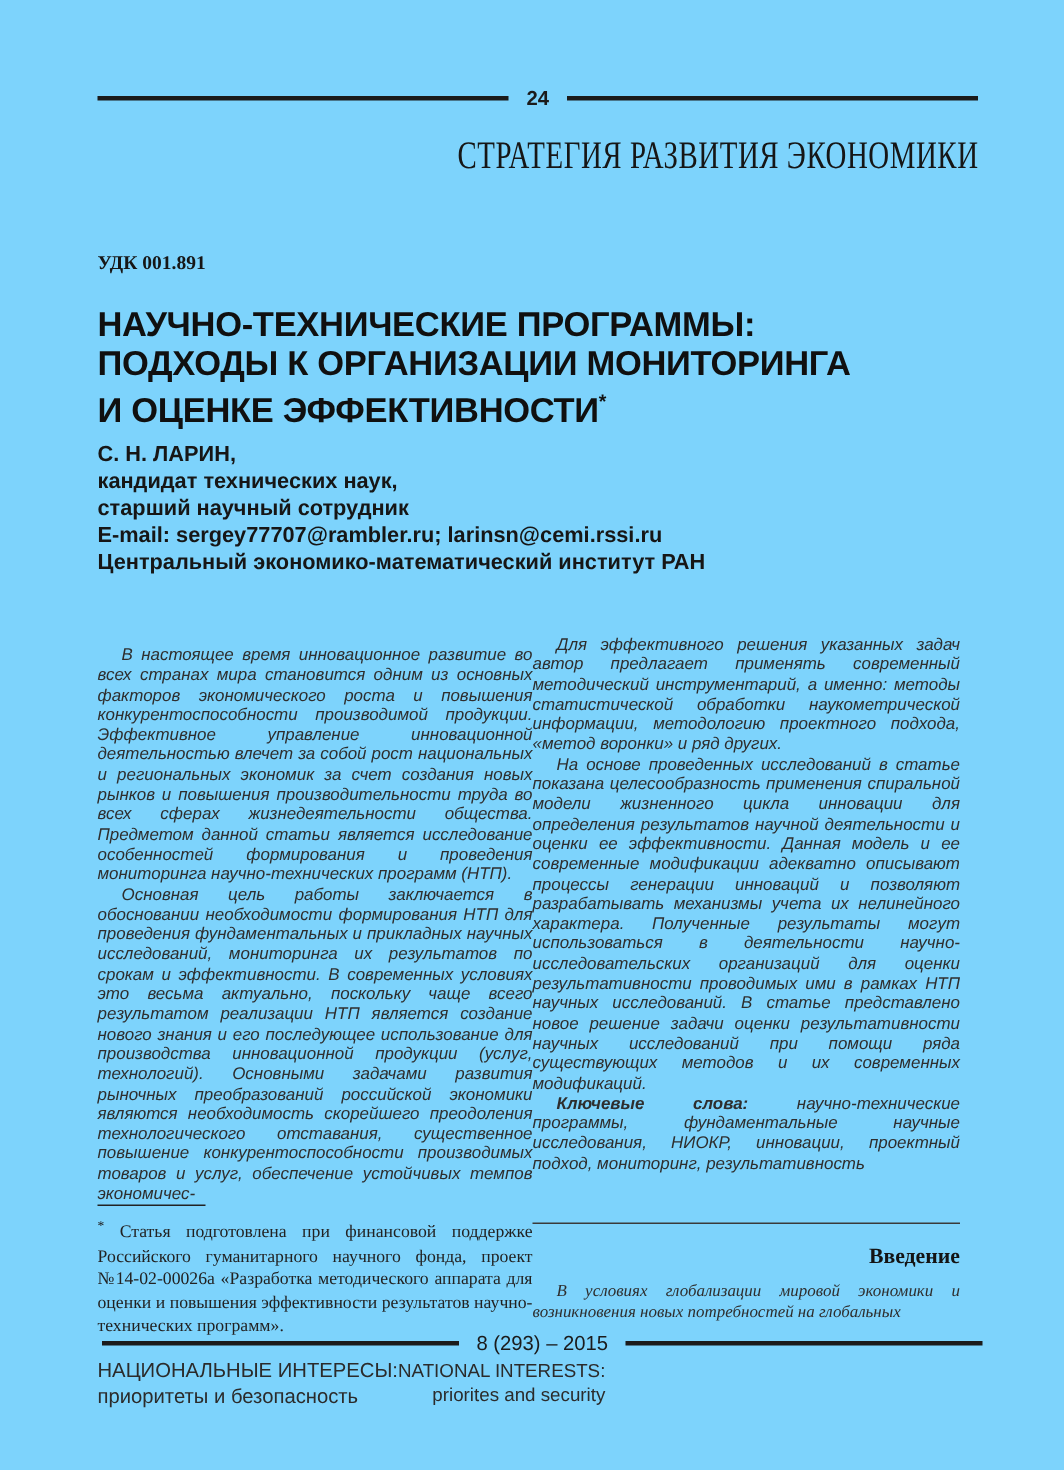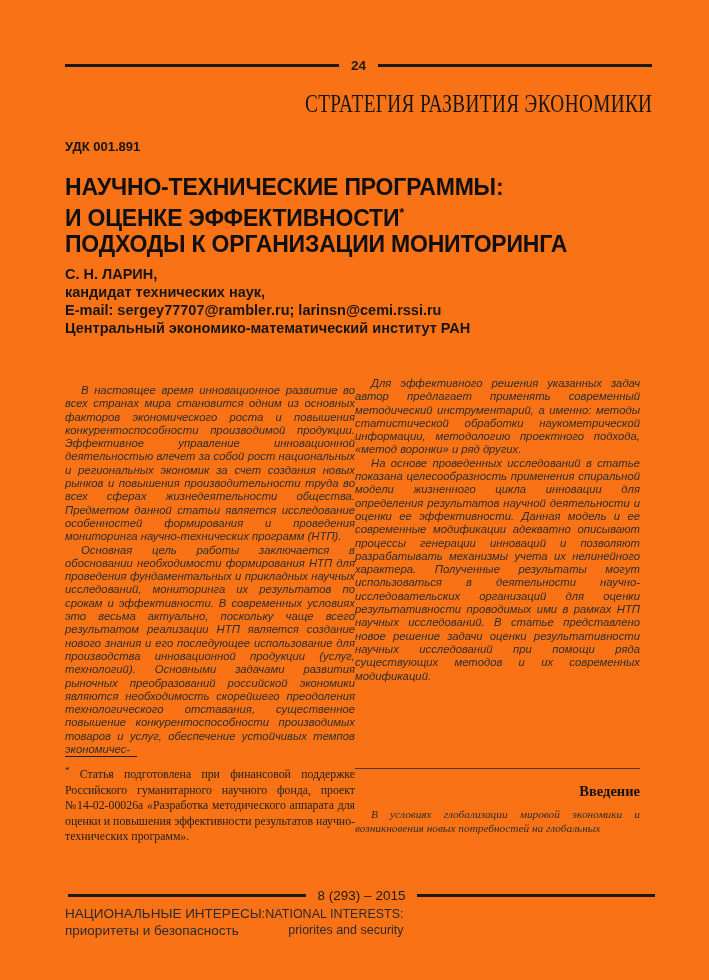--- a/index.html
+++ b/index.html
@@ -1,20 +1,20 @@
 <!DOCTYPE html>
 <html lang="ru"><head>
 <meta charset="utf-8">
 <style>
   html,body { margin:0; padding:0; background:#ffffff; }
   .page {
     position: relative;
     width: 709px;
     height: 980px;
-    background: #f97316;
+    background: #7dd3fc;
     font-family: "Liberation Sans", sans-serif;
     color: #1c1c1c;
     overflow: hidden;
   }
   .content {
     position: absolute;
     left: 65px;
     top: 0;
     width: 587px;
   }
@@ -49,22 +49,22 @@
     font-size: 26px;
     font-weight: 500;
     letter-spacing: 0.5px;
     color: #161616;
     transform: scaleX(0.74);
     transform-origin: 100% 50%;
     white-space: nowrap;
   }
 
   .udc {
-    margin-top: 20px;
-    font-family: Liberation Sans, sans-serif;
+    margin-top: 48px;
+    font-family: Liberation Serif, serif;
     font-weight: bold;
     font-size: 13px;
     color: #161616;
   }
 
   .article-title {
     margin-top: 20px;
     font-weight: bold;
     font-size: 23px;
     line-height: 26px;
@@ -179,46 +179,48 @@
     </div>
 
     <div class="section-header-wrap">
       <span class="section-header">СТРАТЕГИЯ РАЗВИТИЯ ЭКОНОМИКИ</span>
     </div>
 
     <div class="udc">УДК 001.891</div>
 
     <h1 class="article-title" style="margin-bottom:0;">
       <div>НАУЧНО-ТЕХНИЧЕСКИЕ ПРОГРАММЫ:</div>
+      <div>ПОДХОДЫ К ОРГАНИЗАЦИИ МОНИТОРИНГА</div>
       <div><span>И ОЦЕНКЕ ЭФФЕКТИВНОСТИ</span><sup>*</sup></div>
-      <div>ПОДХОДЫ К ОРГАНИЗАЦИИ МОНИТОРИНГА</div>
     </h1>
 
     <div class="authors">
       <div>С. Н. ЛАРИН,</div>
       <div>кандидат технических наук,</div>
+      <div>старший научный сотрудник</div>
       <div>E-mail: sergey77707@rambler.ru; larinsn@cemi.rssi.ru</div>
       <div>Центральный экономико-математический институт РАН</div>
     </div>
 
     <div class="columns abstract">
 
       <div class="col-left">
         <div class="col-rule"></div>
         <p>В настоящее время инновационное развитие во всех странах мира становится одним из основных факторов экономического роста и повышения конкурентоспособности производимой продукции. Эффективное управление инновационной деятельностью влечет за собой рост национальных и региональных экономик за счет создания новых рынков и повышения производительности труда во всех сферах жизнедеятельности общества. Предметом данной статьи является исследование особенностей формирования и проведения мониторинга научно-технических программ (НТП).</p>
         <p>Основная цель работы заключается в обосновании необходимости формирования НТП для проведения фундаментальных и прикладных научных исследований, мониторинга их результатов по срокам и эффективности. В современных условиях это весьма актуально, поскольку чаще всего результатом реализации НТП является создание нового знания и его последующее использование для производства инновационной продукции (услуг, технологий). Основными задачами развития рыночных преобразований российской экономики являются необходимость скорейшего преодоления технологического отставания, существенное повышение конкурентоспособности производимых товаров и услуг, обеспечение устойчивых темпов экономичес-</p>
         <div class="footnote">
           <div class="footnote-rule"></div>
           <div class="footnote-text"><sup>*</sup><span> Статья подготовлена при финансовой поддержке Российского гуманитарного научного фонда, проект №14-02-00026а «Разработка методического аппарата для оценки и повышения эффективности результатов научно-технических программ».</span></div>
         </div>
       </div>
 
       <div class="col-right">
         <p>Для эффективного решения указанных задач автор предлагает применять современный методический инструментарий, а именно: методы статистической обработки наукометрической информации, методологию проектного подхода, «метод воронки» и ряд других.</p>
         <p>На основе проведенных исследований в статье показана целесообразность применения спиральной модели жизненного цикла инновации для определения результатов научной деятельности и оценки ее эффективности. Данная модель и ее современные модификации адекватно описывают процессы генерации инноваций и позволяют разрабатывать механизмы учета их нелинейного характера. Полученные результаты могут использоваться в деятельности научно-исследовательских организаций для оценки результативности проводимых ими в рамках НТП научных исследований. В статье представлено новое решение задачи оценки результативности научных исследований при помощи ряда существующих методов и их современных модификаций.</p>
+        <p><span class="kw-label">Ключевые слова:</span><span> научно-технические программы, фундаментальные научные исследования, НИОКР, инновации, проектный подход, мониторинг, результативность</span></p>
         <div class="intro">
           <div class="intro-rule"></div>
           <div class="intro-heading">Введение</div>
           <p class="intro-text">В условиях глобализации мировой экономики и возникновения новых потребностей на глобальных</p>
         </div>
       </div>
 
     </div>
   </div>
 

